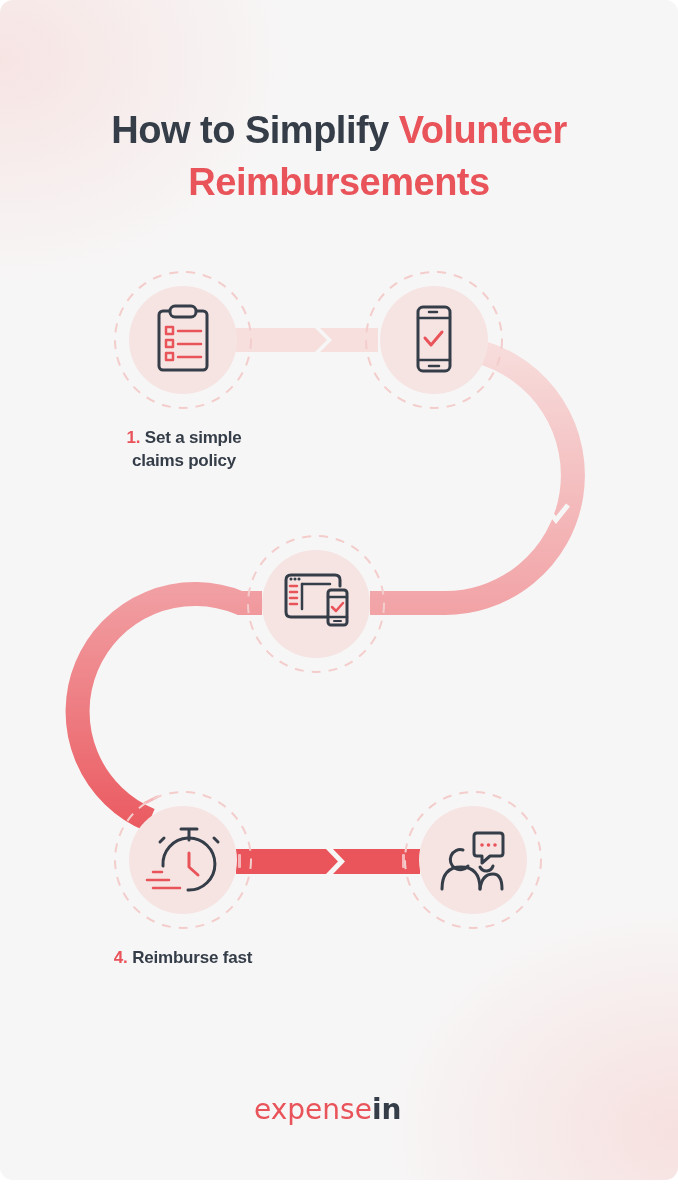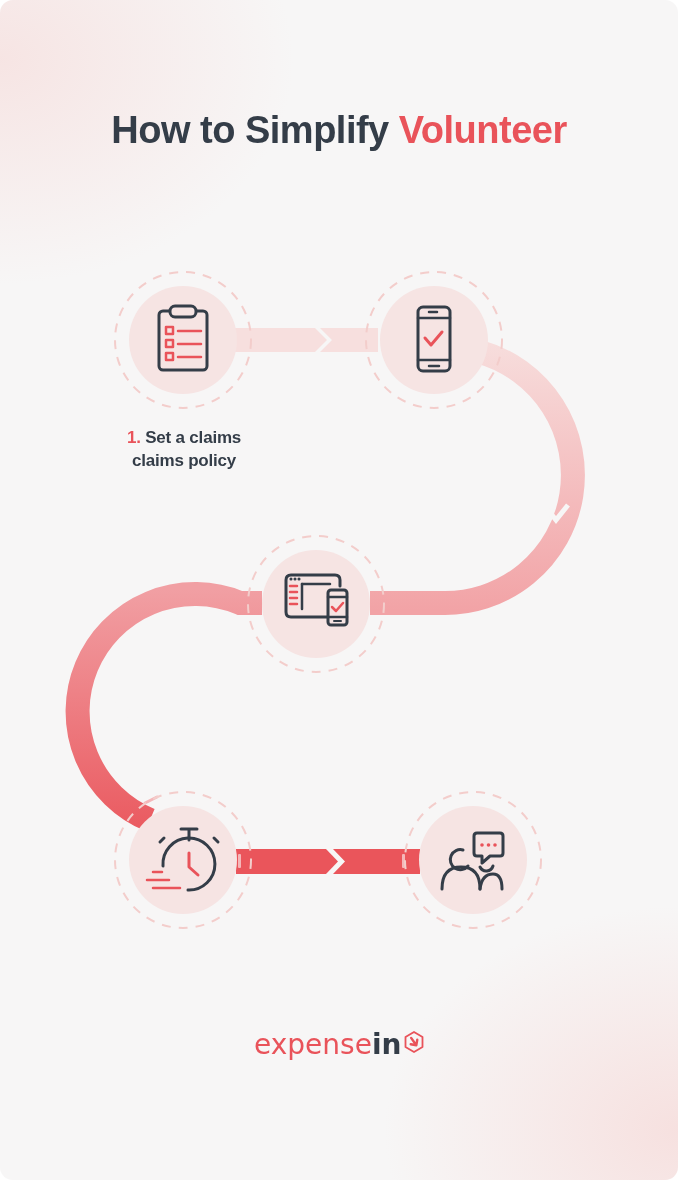--- a/index.html
+++ b/index.html
@@ -17,34 +17,35 @@
     font-size: 38px; font-weight: 700; line-height: 52px; color: #343d48; letter-spacing: -0.5px;
   }
   .title .accent { color: #e9535a; }
   svg.flow { position: absolute; left: 0; top: 0; }
   .step-label {
     position: absolute; text-align: center; font-size: 17px; font-weight: 700;
     color: #343d48; line-height: 23px; letter-spacing: -0.2px;
   }
   .step-label .num { color: #e9535a; }
   .logo {
-    position: absolute; left: 254px; top: 1020px; height: 44px;
-    display: flex; align-items: center;
+    position: absolute; left: 254px; top: 1084px; height: 44px;
+    display: flex; align-items: flex-start; flex-direction: column;
   }
   .logo-text { font-family: "DejaVu Sans", sans-serif; font-size: 28px; color: #e9535a; letter-spacing: 0px; line-height: 40px; margin-top: 6px; }
   .logo-text .in { color: #343d48; font-weight: 700; }
   .logo-badge { margin-left: 1px; margin-top: 0px; }
 </style>
 </head>
 <body>
 
 <div class="card">
 
   <div class="title">
     <span>How to Simplify </span><span class="accent">Volunteer</span><br>
+    <span class="accent">Reimbursements</span>
   </div>
 
   <svg class="flow" width="678" height="1200" viewBox="0 0 678 1200">
     <defs>
       <linearGradient id="gA" x1="0" y1="0" x2="1" y2="0">
         <stop offset="0" stop-color="#f7dedd"></stop>
         <stop offset="1" stop-color="#f7dcdb"></stop>
       </linearGradient>
       <linearGradient id="gB" x1="0" y1="340" x2="0" y2="610" gradientUnits="userSpaceOnUse">
         <stop offset="0" stop-color="#f7dedd"></stop>
@@ -158,26 +159,30 @@
         <path d="M 477 833 L 500 833 Q 503 833 503 836 L 503 853 Q 503 856 500 856 L 490 856 L 482 863 L 482 856 L 477 856 Q 474 856 474 853 L 474 836 Q 474 833 477 833 Z" stroke="#343d48" stroke-width="3" fill="#f6e4e3"></path>
         <circle cx="482" cy="845" r="1.8" fill="#e9535a" stroke="none"></circle>
         <circle cx="488.5" cy="845" r="1.8" fill="#e9535a" stroke="none"></circle>
         <circle cx="495" cy="845" r="1.8" fill="#e9535a" stroke="none"></circle>
       </g>
     </g>
   </svg>
 
   <div class="step-label" style="left:100px; top:426px; width:168px;">
     <span class="num">1.</span>
-    <span>Set a claims</span><br>
+    <span>Set a simple</span><br>
     <span>claims policy</span>
   </div>
 
 
 
+  <div class="step-label" style="left:90px; top:946px; width:186px;">
+    <span class="num">4.</span>
+    <span>Reimburse fast</span>
+  </div>
 
 
   <div class="logo">
     <span class="logo-text"><span>expense</span><span class="in">in</span></span>
     <svg class="logo-badge" width="24" height="24" viewBox="0 0 24 24">
       <path d="M12 2 L20.5 7 L20.5 17 L12 22 L3.5 17 L3.5 7 Z" fill="none" stroke="#e9535a" stroke-width="1.8" stroke-linejoin="round"></path>
       <path d="M12 7 L12 16 M8 12 L12 16 L16 12" fill="none" stroke="#e9535a" stroke-width="2.4" stroke-linecap="round" stroke-linejoin="round" transform="rotate(-35 12 12)"></path>
     </svg>
   </div>
 </div>

